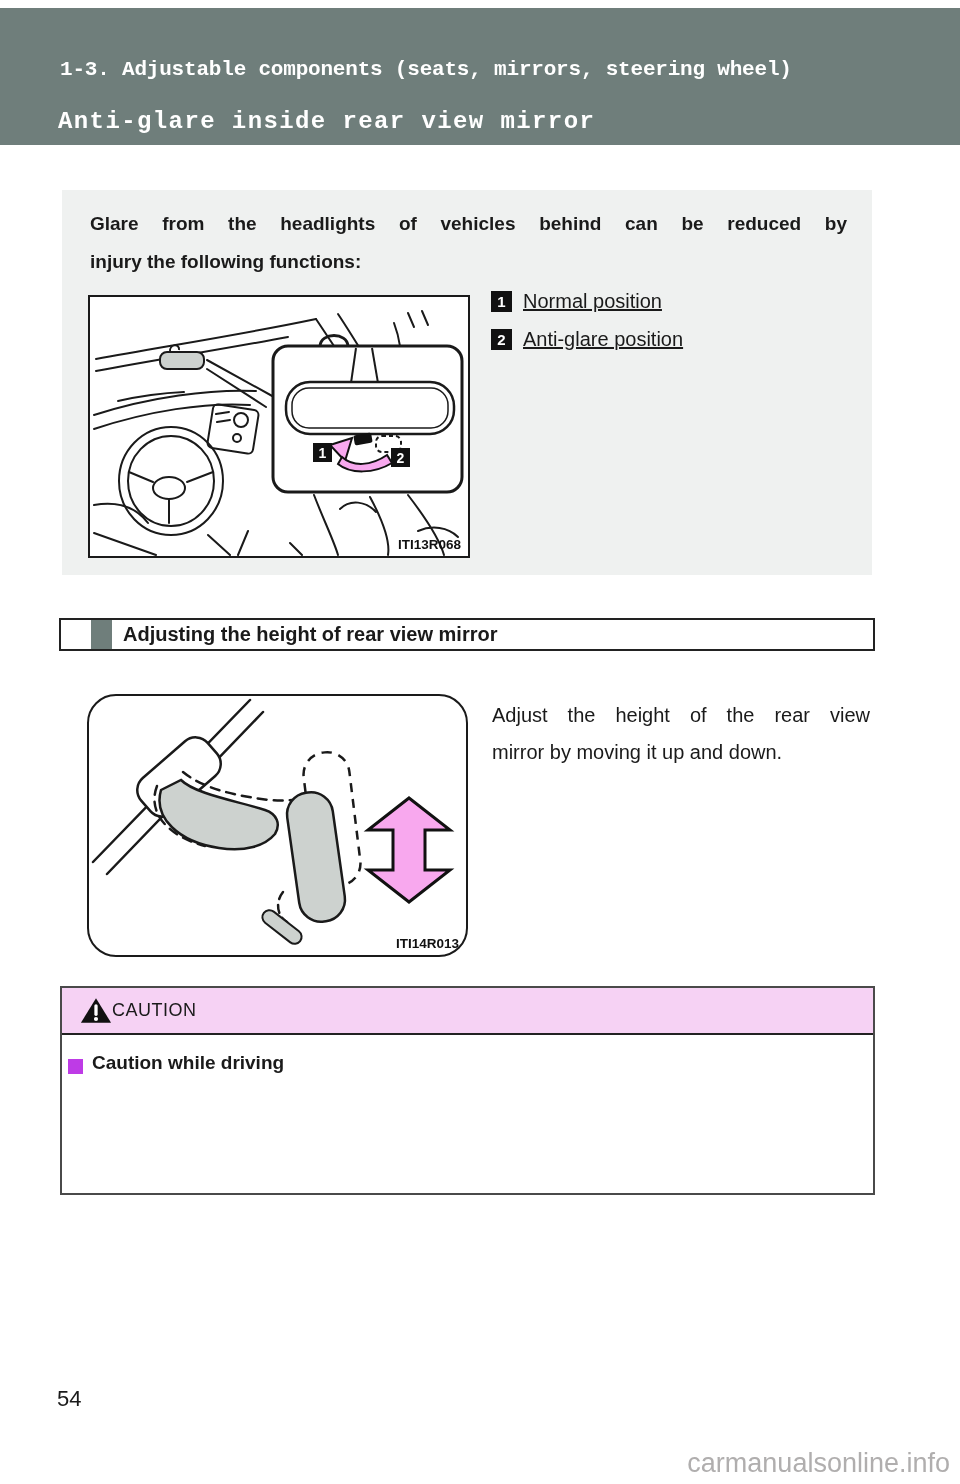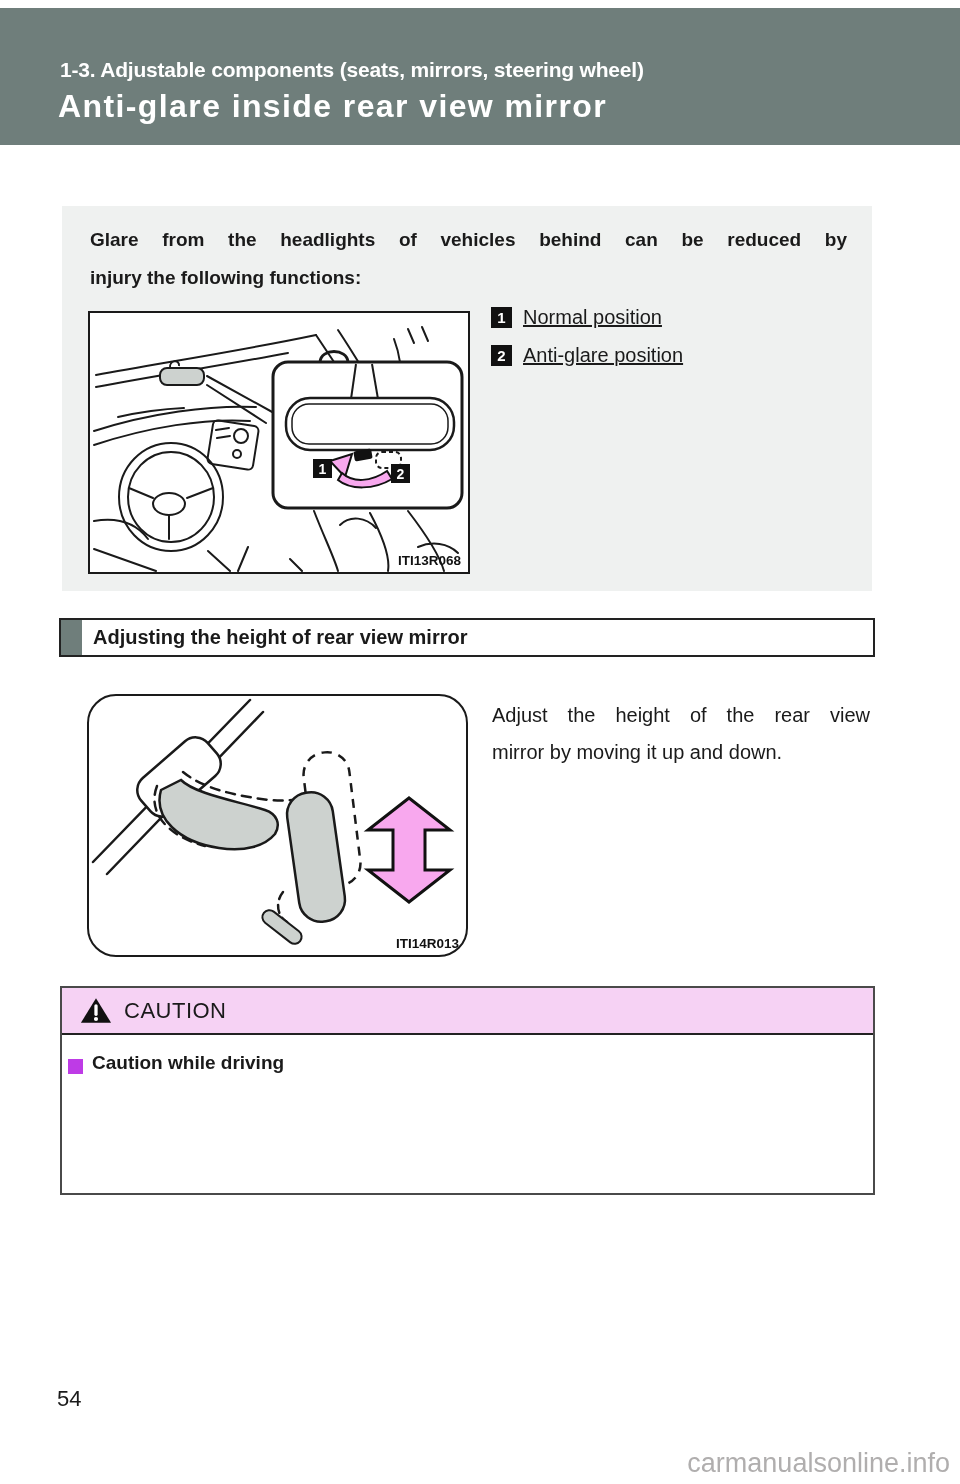--- a/index.html
+++ b/index.html
@@ -4,52 +4,52 @@
 <style>
   html,body{margin:0;padding:0;}
   body{
     width:960px;height:1484px;position:relative;background:#ffffff;
     font-family:"Liberation Sans","DejaVu Sans",sans-serif;color:#1a1a1a;
     overflow:hidden;
   }
   .abs{position:absolute;}
 
   
-  .band{left:0;top:8px;width:960px;height:137px;background:var(--header_band,#6F7E7B);}
+  .band{left:0;top:8px;width:960px;height:137px;background:var(--header_band,#6F7E7B);font-family:Liberation Mono, monospace;}
   .chapter{left:60px;top:50px;font-size:21px;font-weight:bold;color:#fff;letter-spacing:-0.2px;}
-  .page-title{left:58px;top:80px;font-size:32px;font-weight:bold;color:#fff;letter-spacing:1.4px;}
+  .page-title{left:58px;top:100px;font-size:24px;font-weight:bold;color:#fff;letter-spacing:1.4px;}
 
   
-  .intro-box{left:62px;top:190px;width:810px;height:385px;background:var(--intro_box,#EFF1F0);margin-top:16px;}
+  .intro-box{left:62px;top:190px;width:810px;height:385px;background:var(--intro_box,#EFF1F0);}
   .intro-text{left:28px;top:15px;width:757px;font-size:19px;font-weight:bold;line-height:38px;}
   .jl{text-align:justify;text-align-last:justify;}
   .figure{background:#fff;border:2px solid #1a1a1a;box-sizing:border-box;}
   .figure1{left:26px;top:105px;width:382px;height:263px;}
   .fig-label{position:absolute;right:7px;bottom:4px;font-size:13.5px;font-weight:bold;color:#111;}
   .legend{left:429px;top:100px;}
   .legend-item{display:flex;align-items:center;margin-bottom:15px;}
   .num-square{width:21px;height:21px;background:#111;color:#fff;font-size:15px;font-weight:bold;
     display:flex;align-items:center;justify-content:center;margin-right:11px;flex:0 0 auto;}
   .legend-label{font-size:20px;text-decoration:underline;}
 
   
-  .section-bar{left:59px;top:618px;width:816px;height:39px;border:2px solid #222;background:#fff;
-    box-sizing:border-box;display:flex;align-items:center;}
+  .section-bar{left:59px;top:618px;width:816px;height:33px;border:2px solid #222;background:#fff;
+    box-sizing:border-box;display:flex;align-items:center;padding-left:30px;}
   .section-accent{width:21px;align-self:stretch;background:var(--section_accent,#6F7E7B);flex:0 0 auto;}
   .section-heading{margin-left:11px;font-size:20px;font-weight:bold;padding-bottom:1px;}
 
   
   .figure2{left:87px;top:694px;width:381px;height:263px;border-radius:29px;}
   .adjust-text{left:492px;top:697px;width:378px;font-size:20px;line-height:37px;}
 
   
   .caution-box{left:60px;top:986px;width:815px;height:209px;border:2px solid #4a4a4a;box-sizing:border-box;background:#fff;}
   .caution-band{height:47px;background:var(--caution_band,#F6D2F4);border-bottom:2px solid #222;
     display:flex;align-items:center;padding-left:18px;box-sizing:border-box;}
-  .caution-title{font-size:22px;margin-left:12px;letter-spacing:0.5px;}
+  .caution-title{font-size:18px;letter-spacing:0.5px;}
   .caution-sub{display:flex;align-items:flex-end;margin:17px 0 0 6px;}
   .caution-bullet{width:15px;height:15px;background:var(--caution_bullet,#BE3BE6);margin-right:9px;flex:0 0 auto;}
   .caution-subtext{font-size:19px;font-weight:bold;}
   .caution-para{margin:13px 28px 0 30px;font-size:19px;line-height:29.5px;}
 
   
   .page-num{left:57px;top:1386px;font-size:22px;}
   .watermark{right:10px;top:1448px;font-size:27px;color:var(--watermark_gray,#B0AEAE);}
 
   svg{display:block;}

